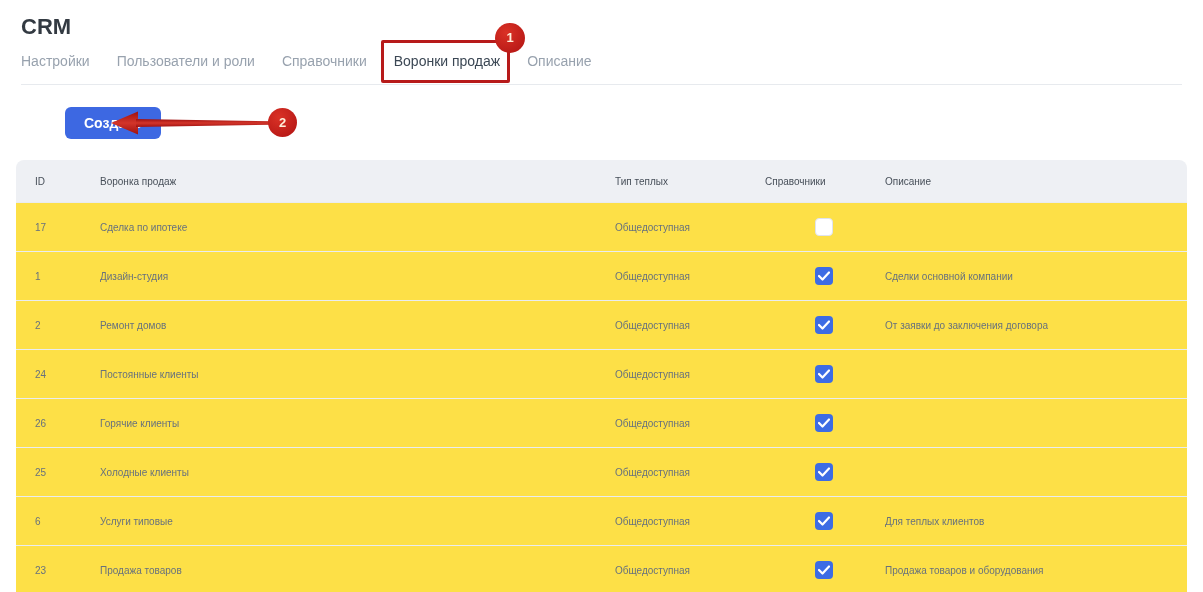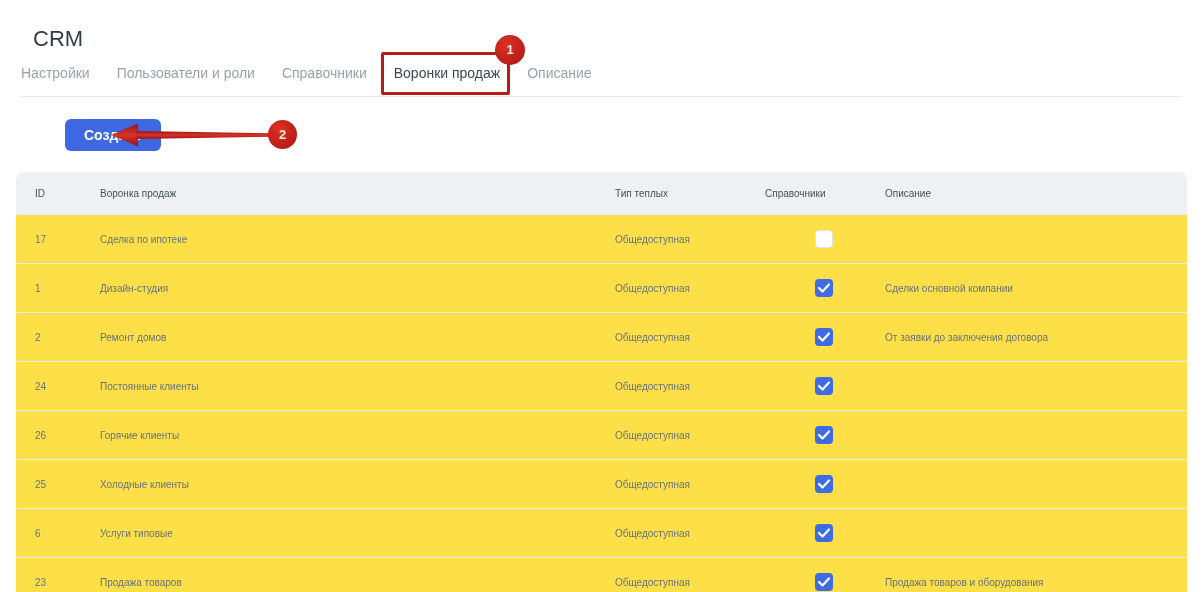--- a/index.html
+++ b/index.html
@@ -8,22 +8,22 @@
     width: 1203px; height: 592px;
     font-family: "Liberation Sans", sans-serif;
     background: #ffffff;
     overflow: hidden;
     position: relative;
   }
 
   
   .page-header { padding: 14px 21px 0 21px; }
   .page-title {
-    margin: 12px; font-size: 22px; line-height: 26px;
-    font-weight: 400; color: #333a42;
+    margin: 0; font-size: 22px; line-height: 26px;
+    font-weight: 700; color: #333a42;
   }
   .tabs {
     display: flex; gap: 27px;
     margin-top: 13px; padding-bottom: 15px;
     border-bottom: 1px solid #e7eaee;
   }
   .tab {
     font-size: 14px; line-height: 16px;
     color: #98a2ae; cursor: pointer; position: relative;
     white-space: nowrap;
@@ -197,20 +197,21 @@
         <div>6</div>
         <div>Услуги типовые</div>
         <div>Общедоступная</div>
         <div>
           <div class="checkbox checked">
             <svg width="12" height="10" viewBox="0 0 12 10">
               <polyline points="1,5 4.5,8.5 11,1.5" fill="none" stroke="#ffffff" stroke-width="2.2" stroke-linecap="round" stroke-linejoin="round"></polyline>
             </svg>
           </div>
         </div>
+        <div>Для теплых клиентов</div>
       </div>
       <div class="trow">
         <div>23</div>
         <div>Продажа товаров</div>
         <div>Общедоступная</div>
         <div>
           <div class="checkbox checked">
             <svg width="12" height="10" viewBox="0 0 12 10">
               <polyline points="1,5 4.5,8.5 11,1.5" fill="none" stroke="#ffffff" stroke-width="2.2" stroke-linecap="round" stroke-linejoin="round"></polyline>
             </svg>

